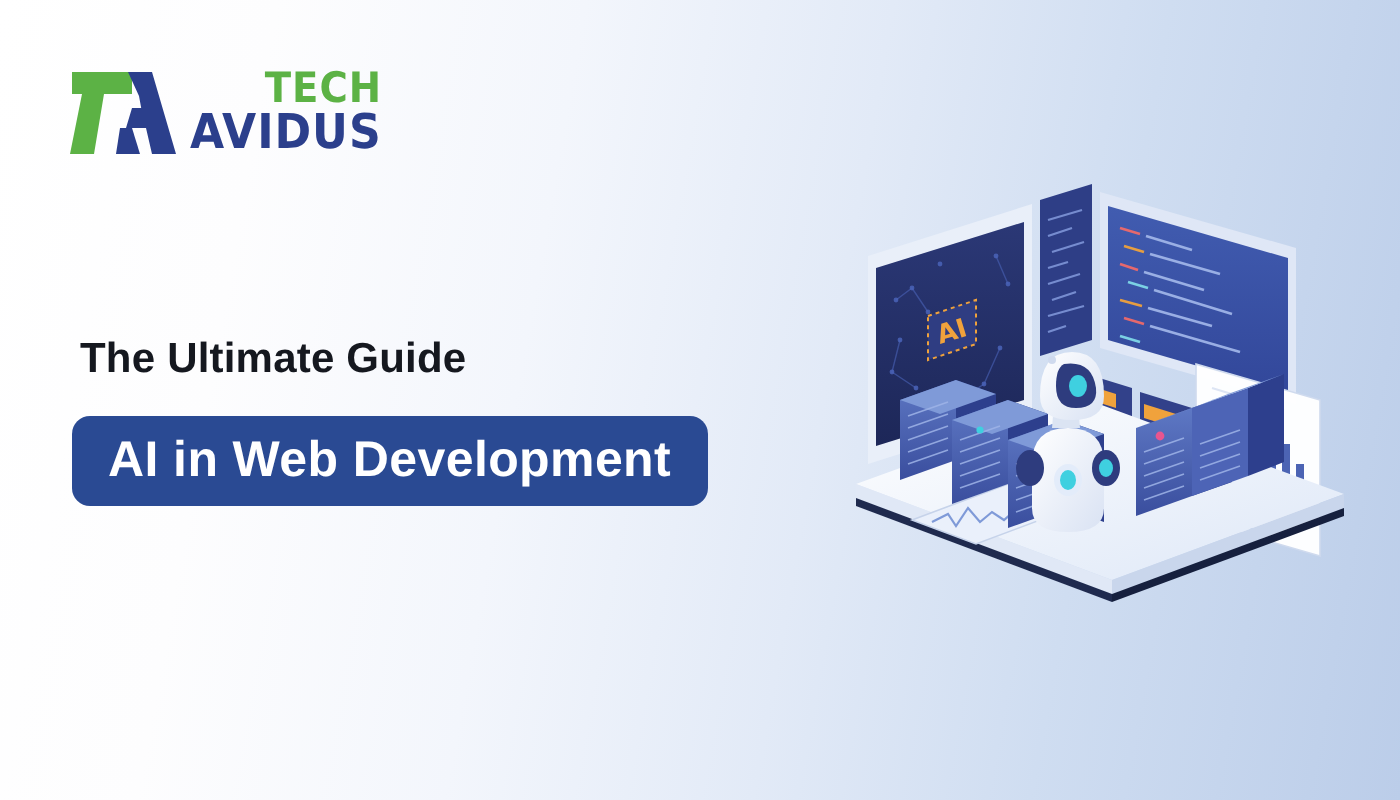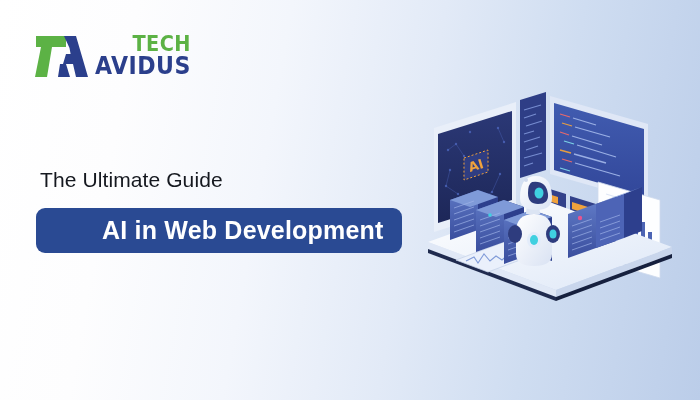--- a/index.html
+++ b/index.html
@@ -64,21 +64,21 @@
     color: #2b3f8c;
     margin-top: 1px;
   }
 
   
   .headline {
     position: absolute;
     left: 40px;
     top: 168px;
     font-size: 21px;
-    font-weight: normal;
+    font-weight: bold;
     color: #15181f;
     letter-spacing: 0.1px;
     white-space: nowrap;
   }
   .title-badge {
     position: absolute;
     left: 36px;
     top: 208px;
     height: 45px;
     display: flex;
@@ -87,21 +87,20 @@
     border-radius: 9px;
     background: #2a4a93;
     box-sizing: border-box;
   }
   .title-badge-text {
     font-size: 25px;
     font-weight: bold;
     color: #ffffff;
     letter-spacing: 0.2px;
     white-space: nowrap;
-    margin-left: 48px;
   }
 
   
   .illustration {
     position: absolute;
     left: 420px;
     top: 82px;
     width: 264px;
     height: 232px;
   }

